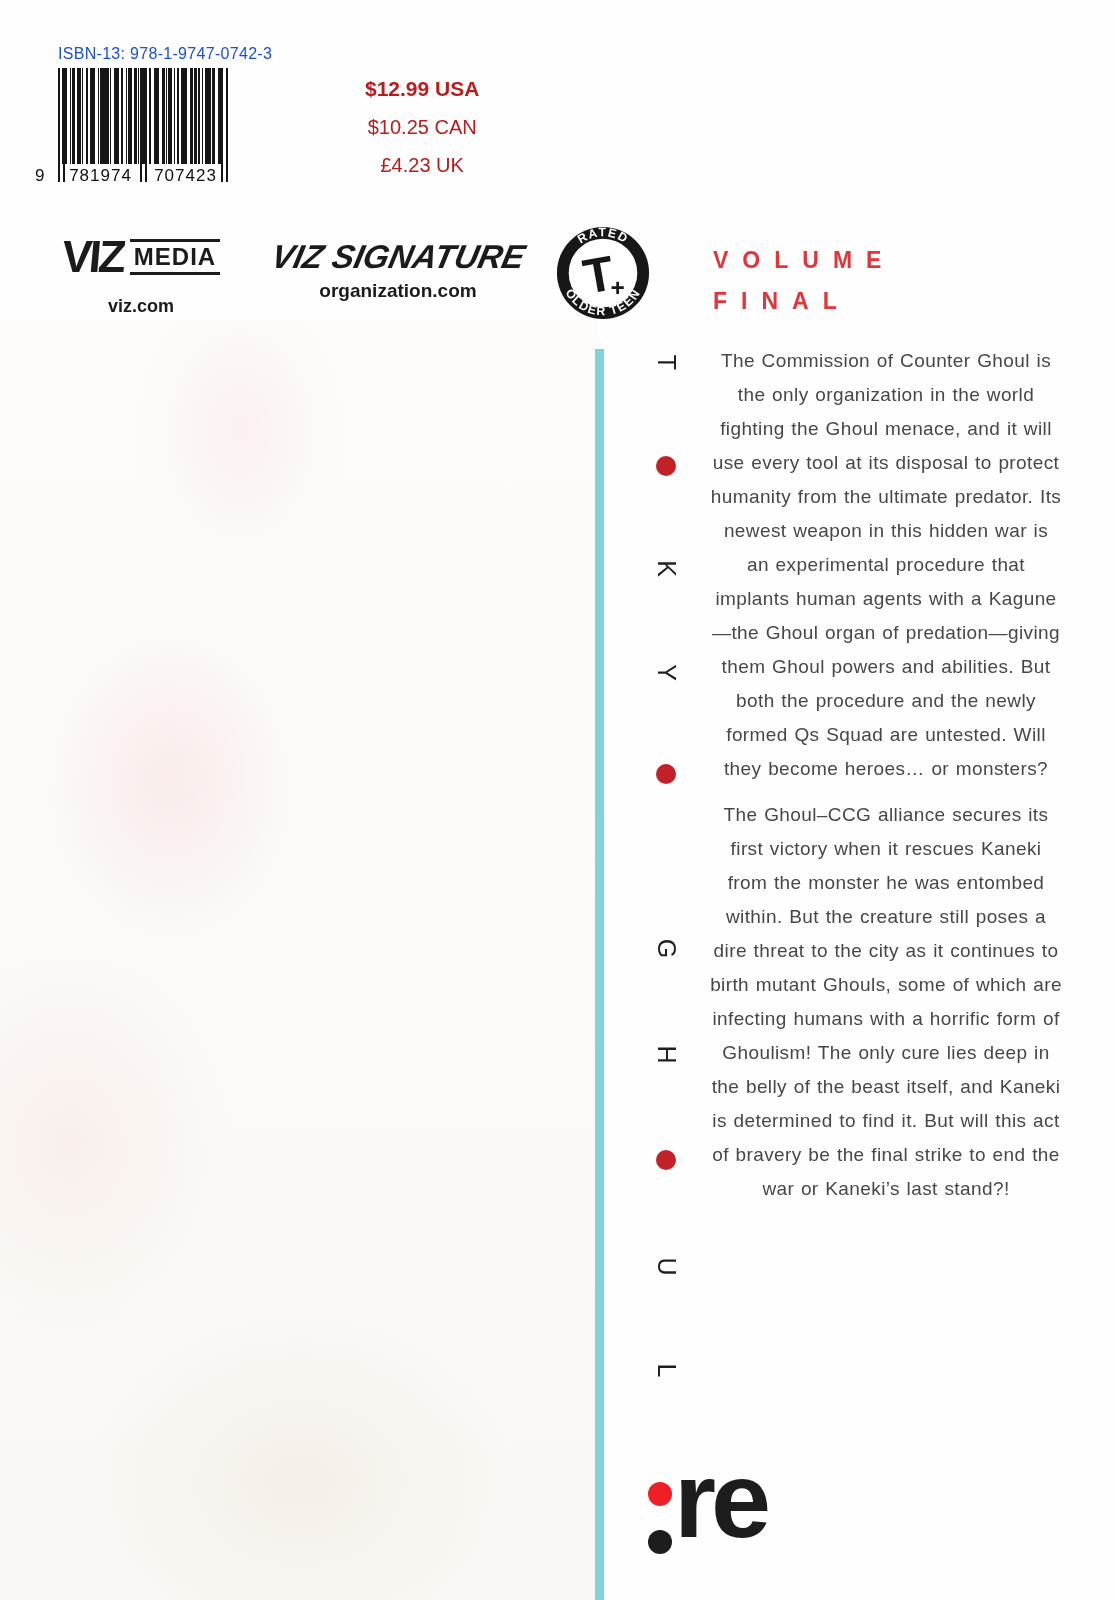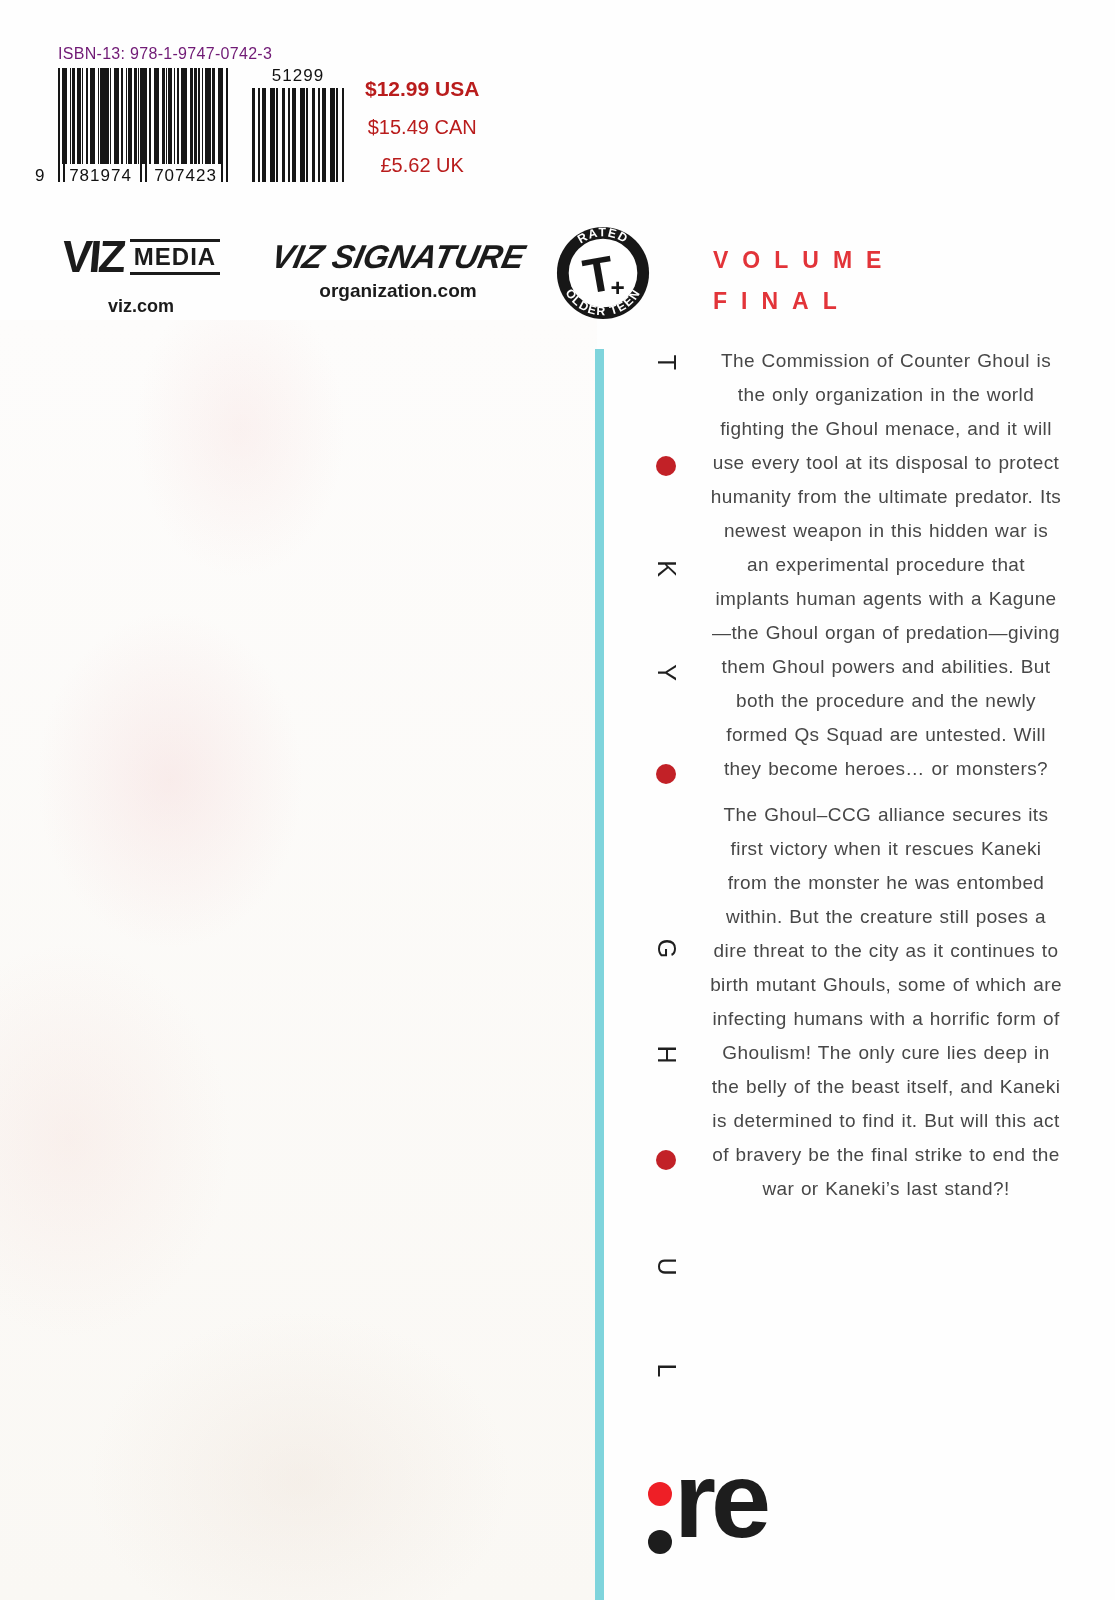--- a/index.html
+++ b/index.html
@@ -21,21 +21,21 @@
   .art{
     position:absolute;left:0;top:320px;width:597px;height:1280px;
     background:
       radial-gradient(190px 240px at 170px 460px, rgba(242,206,206,0.33), transparent 70%),
       radial-gradient(150px 210px at 240px 110px, rgba(244,214,212,0.28), transparent 70%),
       radial-gradient(230px 280px at 70px 820px, rgba(243,217,212,0.30), transparent 70%),
       radial-gradient(300px 240px at 300px 1160px, rgba(236,224,214,0.38), transparent 70%),
       linear-gradient(#fdfcfb,#faf8f4);
   }
   
-  .isbn{position:absolute;left:58px;top:45px;font-size:16px;letter-spacing:.3px;color:#701a75;}
+  .isbn{position:absolute;left:58px;top:45px;font-size:16px;letter-spacing:.3px;color:#1d4ed8;}
   .ean{position:absolute;left:50px;top:68px;width:186px;height:118px;}
   .ean .bars{
     position:absolute;left:8px;right:8px;top:0;height:96px;
     background-image:
       repeating-linear-gradient(90deg,#161616 0 2px,transparent 2px 7px),
       repeating-linear-gradient(90deg,#161616 0 1px,transparent 1px 4px),
       repeating-linear-gradient(90deg,transparent 0 6px,#161616 6px 9px,transparent 9px 13px);
   }
   .ean .digits{
     position:absolute;left:8px;right:8px;bottom:0;height:22px;background:#fefefe;
@@ -105,29 +105,25 @@
     <div class="bars"></div>
     <div class="digits">
       <span>781974</span>
       <span>707423</span>
     </div>
     <div class="guard g-l"></div>
     <div class="guard g-m"></div>
     <div class="guard g-r"></div>
   </div>
 
-  <div class="addon">
-    <div class="addon-code">51299</div>
-    <div class="addon-bars"></div>
-  </div>
 
   <div class="prices">
     <div class="price bold">$12.99 USA</div>
-    <div class="price">$15.49 CAN</div>
-    <div class="price">£5.62 UK</div>
+    <div class="price">$10.25 CAN</div>
+    <div class="price">£4.23 UK</div>
   </div>
 
   <div class="viz-media">
     <div class="row">
       <span class="viz-wordmark">VIZ</span>
       <span class="media-box">MEDIA</span>
     </div>
     <div class="viz-url">viz.com</div>
   </div>
 

